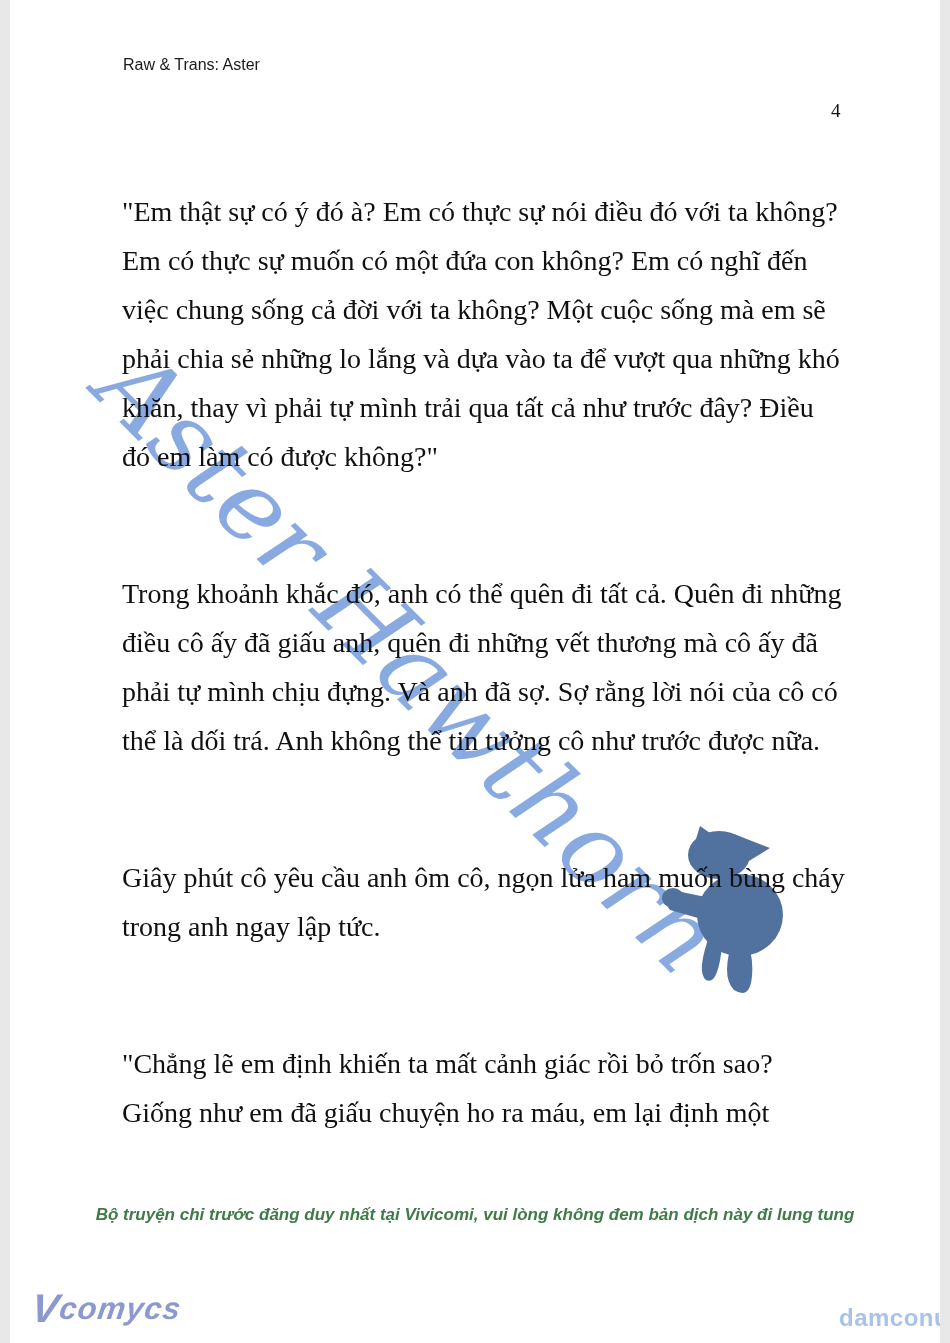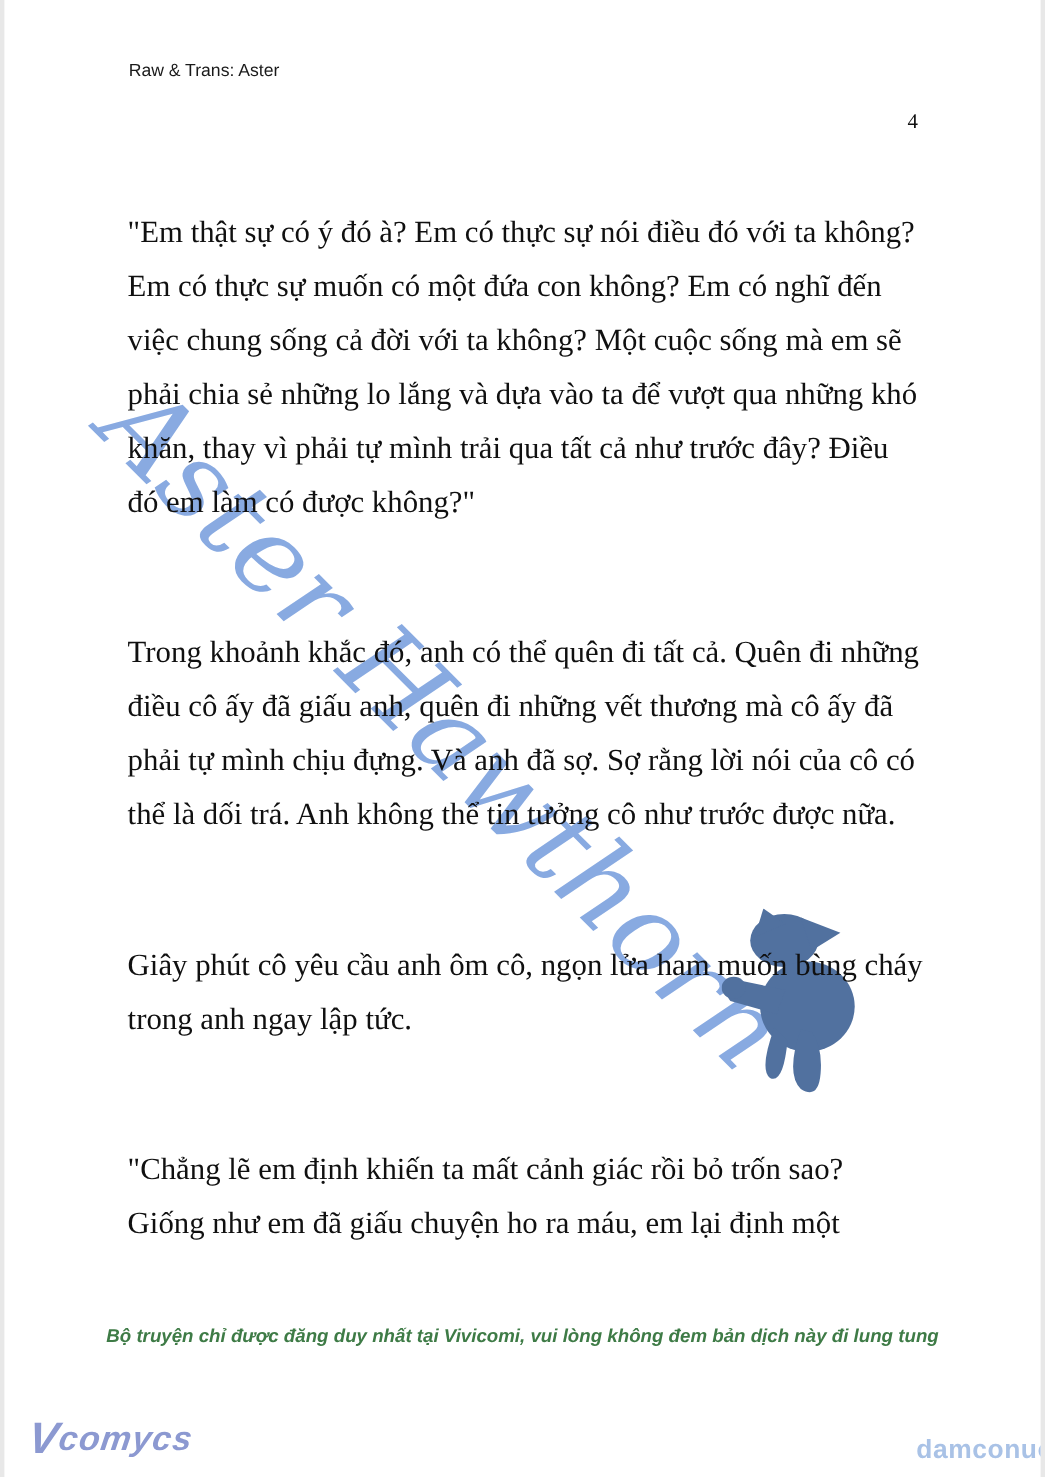--- a/index.html
+++ b/index.html
@@ -1,20 +1,19 @@
 <!DOCTYPE html>
 <html><head>
 <meta charset="utf-8">
 <style>
   html,body { margin:0; padding:0; background:#e8e8e8; }
   .page {
     position:relative; width:930px; height:1343px; margin:0 auto;
     background:#ffffff; overflow:hidden;
     font-family:"Liberation Serif", serif;
-    padding-left:12px;
   }
   .credit {
     position:absolute; left:113px; top:56px;
     font-family:"Liberation Sans", sans-serif;
     font-size:16px; color:#1a1a1a; z-index:4;
   }
   .pagenum {
     position:absolute; left:821px; top:100px;
     font-size:19px; color:#111; z-index:4;
   }
@@ -78,20 +77,20 @@
   </svg>
 
   <div class="bodytext">
     <p>"Em thật sự có ý đó à? Em có thực sự nói điều đó với ta không? Em có thực sự muốn có một đứa con không? Em có nghĩ đến việc chung sống cả đời với ta không? Một cuộc sống mà em sẽ phải chia sẻ những lo lắng và dựa vào ta để vượt qua những khó khăn, thay vì phải tự mình trải qua tất cả như trước đây? Điều đó em làm có được không?"</p>
     <p>Trong khoảnh khắc đó, anh có thể quên đi tất cả. Quên đi những điều cô ấy đã giấu anh, quên đi những vết thương mà cô ấy đã phải tự mình chịu đựng. Và anh đã sợ. Sợ rằng lời nói của cô có thể là dối trá. Anh không thể tin tưởng cô như trước được nữa.</p>
     <p>Giây phút cô yêu cầu anh ôm cô, ngọn lửa ham muốn bùng cháy trong anh ngay lập tức.</p>
     <p>"Chẳng lẽ em định khiến ta mất cảnh giác rồi bỏ trốn sao? Giống như em đã giấu chuyện ho ra máu, em lại định một</p>
   </div>
 
   <div class="footer">
-    <div>Bộ truyện chỉ được đăng duy nhất tại Vivicomi, vui lòng không đem bản dịch này đi lung tung</div>
+    <div>Bộ truyện chỉ trước đăng duy nhất tại Vivicomi, vui lòng không đem bản dịch này đi lung tung</div>
   </div>
 
   <div class="vcomycs"><span class="bigv">V</span><span>comycs</span></div>
 
   <div class="damconuong">damconuong</div>
 
 </div>
 
 </body></html>

